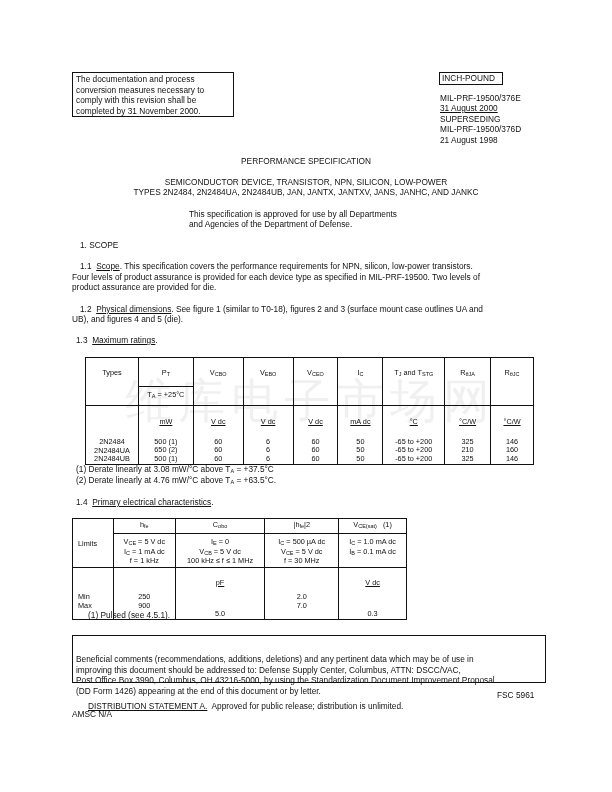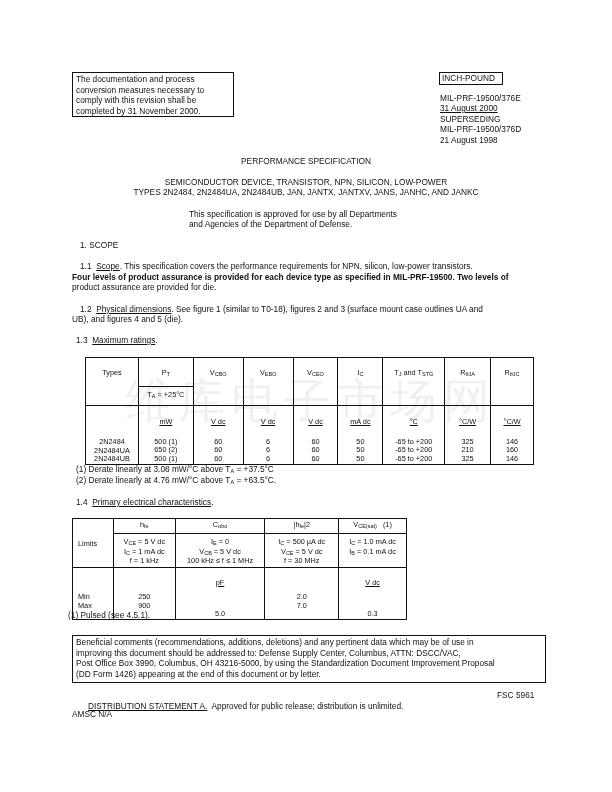--- a/index.html
+++ b/index.html
@@ -39,21 +39,21 @@
 <div class="abs c" style="left:0;width:612px;top:187px;">TYPES 2N2484, 2N2484UA, 2N2484UB, JAN, JANTX, JANTXV, JANS, JANHC, AND JANKC</div>
 <div class="abs" style="left:189px;top:209px;">This specification is approved for use by all Departments</div>
 <div class="abs" style="left:189px;top:219px;">and Agencies of the Department of Defense.</div>
 
 <div class="abs" style="left:80px;top:240px;">1.  SCOPE</div>
 
 <div class="abs" style="left:80px;top:261px;">
   <span>1.1</span>&nbsp;
   <span class="u">Scope</span><span>.  This specification covers the performance requirements for NPN, silicon, low-power transistors.</span>
 </div>
-<div class="abs" style="left:72px;top:272px;font-weight:bold;">Four levels of product assurance is provided for each device type as specified in MIL-PRF-19500.  Two levels of</div>
+<div class="abs" style="left:72px;top:272px;">Four levels of product assurance is provided for each device type as specified in MIL-PRF-19500.  Two levels of</div>
 <div class="abs" style="left:72px;top:282px;">product assurance are provided for die.</div>
 
 <div class="abs" style="left:80px;top:304px;">
   <span>1.2</span>&nbsp;
   <span class="u">Physical dimensions</span><span>.  See figure 1 (similar to T0-18), figures 2 and 3 (surface mount case outlines UA and</span>
 </div>
 <div class="abs" style="left:72px;top:314px;">UB), and figures 4  and 5 (die).</div>
 
 <div class="abs" style="left:76px;top:335px;">
   <span>1.3</span>&nbsp;
@@ -216,23 +216,23 @@
     </td>
     <td style="padding-top:11px">
       <div class="u" style="margin-bottom:14px">V dc</div>
       <div style="height:8.6px"></div>
           <div>0.3</div>
     </td>
   </tr>
 </tbody>
   </table>
 
-<div class="abs" style="left:68px;top:610px;text-align:center;">(1)  Pulsed (see 4.5.1).</div>
-
-<div class="box" style="left:72px;top:635px;width:474px;height:48px;padding:1px 3px;">
+<div class="abs" style="left:88px;top:610px;text-align:center;">(1)  Pulsed (see 4.5.1).</div>
+
+<div class="box" style="left:72px;top:635px;width:474px;height:48px;padding:18px 3px;">
   <div style="line-height:10.5px">Beneficial comments (recommendations, additions, deletions) and any pertinent data which may be of use in</div>
   <div style="line-height:10.5px">improving this document should be addressed to:  Defense Supply Center, Columbus, ATTN:  DSCC/VAC,</div>
   <div style="line-height:10.5px">Post Office Box 3990, Columbus, OH  43216-5000, by using the Standardization Document Improvement Proposal</div>
   <div style="line-height:10.5px">(DD Form 1426) appearing at the end of this document or by letter.</div>
 </div>
 
 <div class="abs" style="left:72px;top:709px;">AMSC N/A</div>
 <div class="abs" style="left:497px;top:690px;">FSC 5961</div>
 <div class="abs" style="left:88px;top:701px;">
   <span class="u">DISTRIBUTION STATEMENT A.</span><span style="white-space:pre">  Approved for public release; distribution is unlimited.</span>

